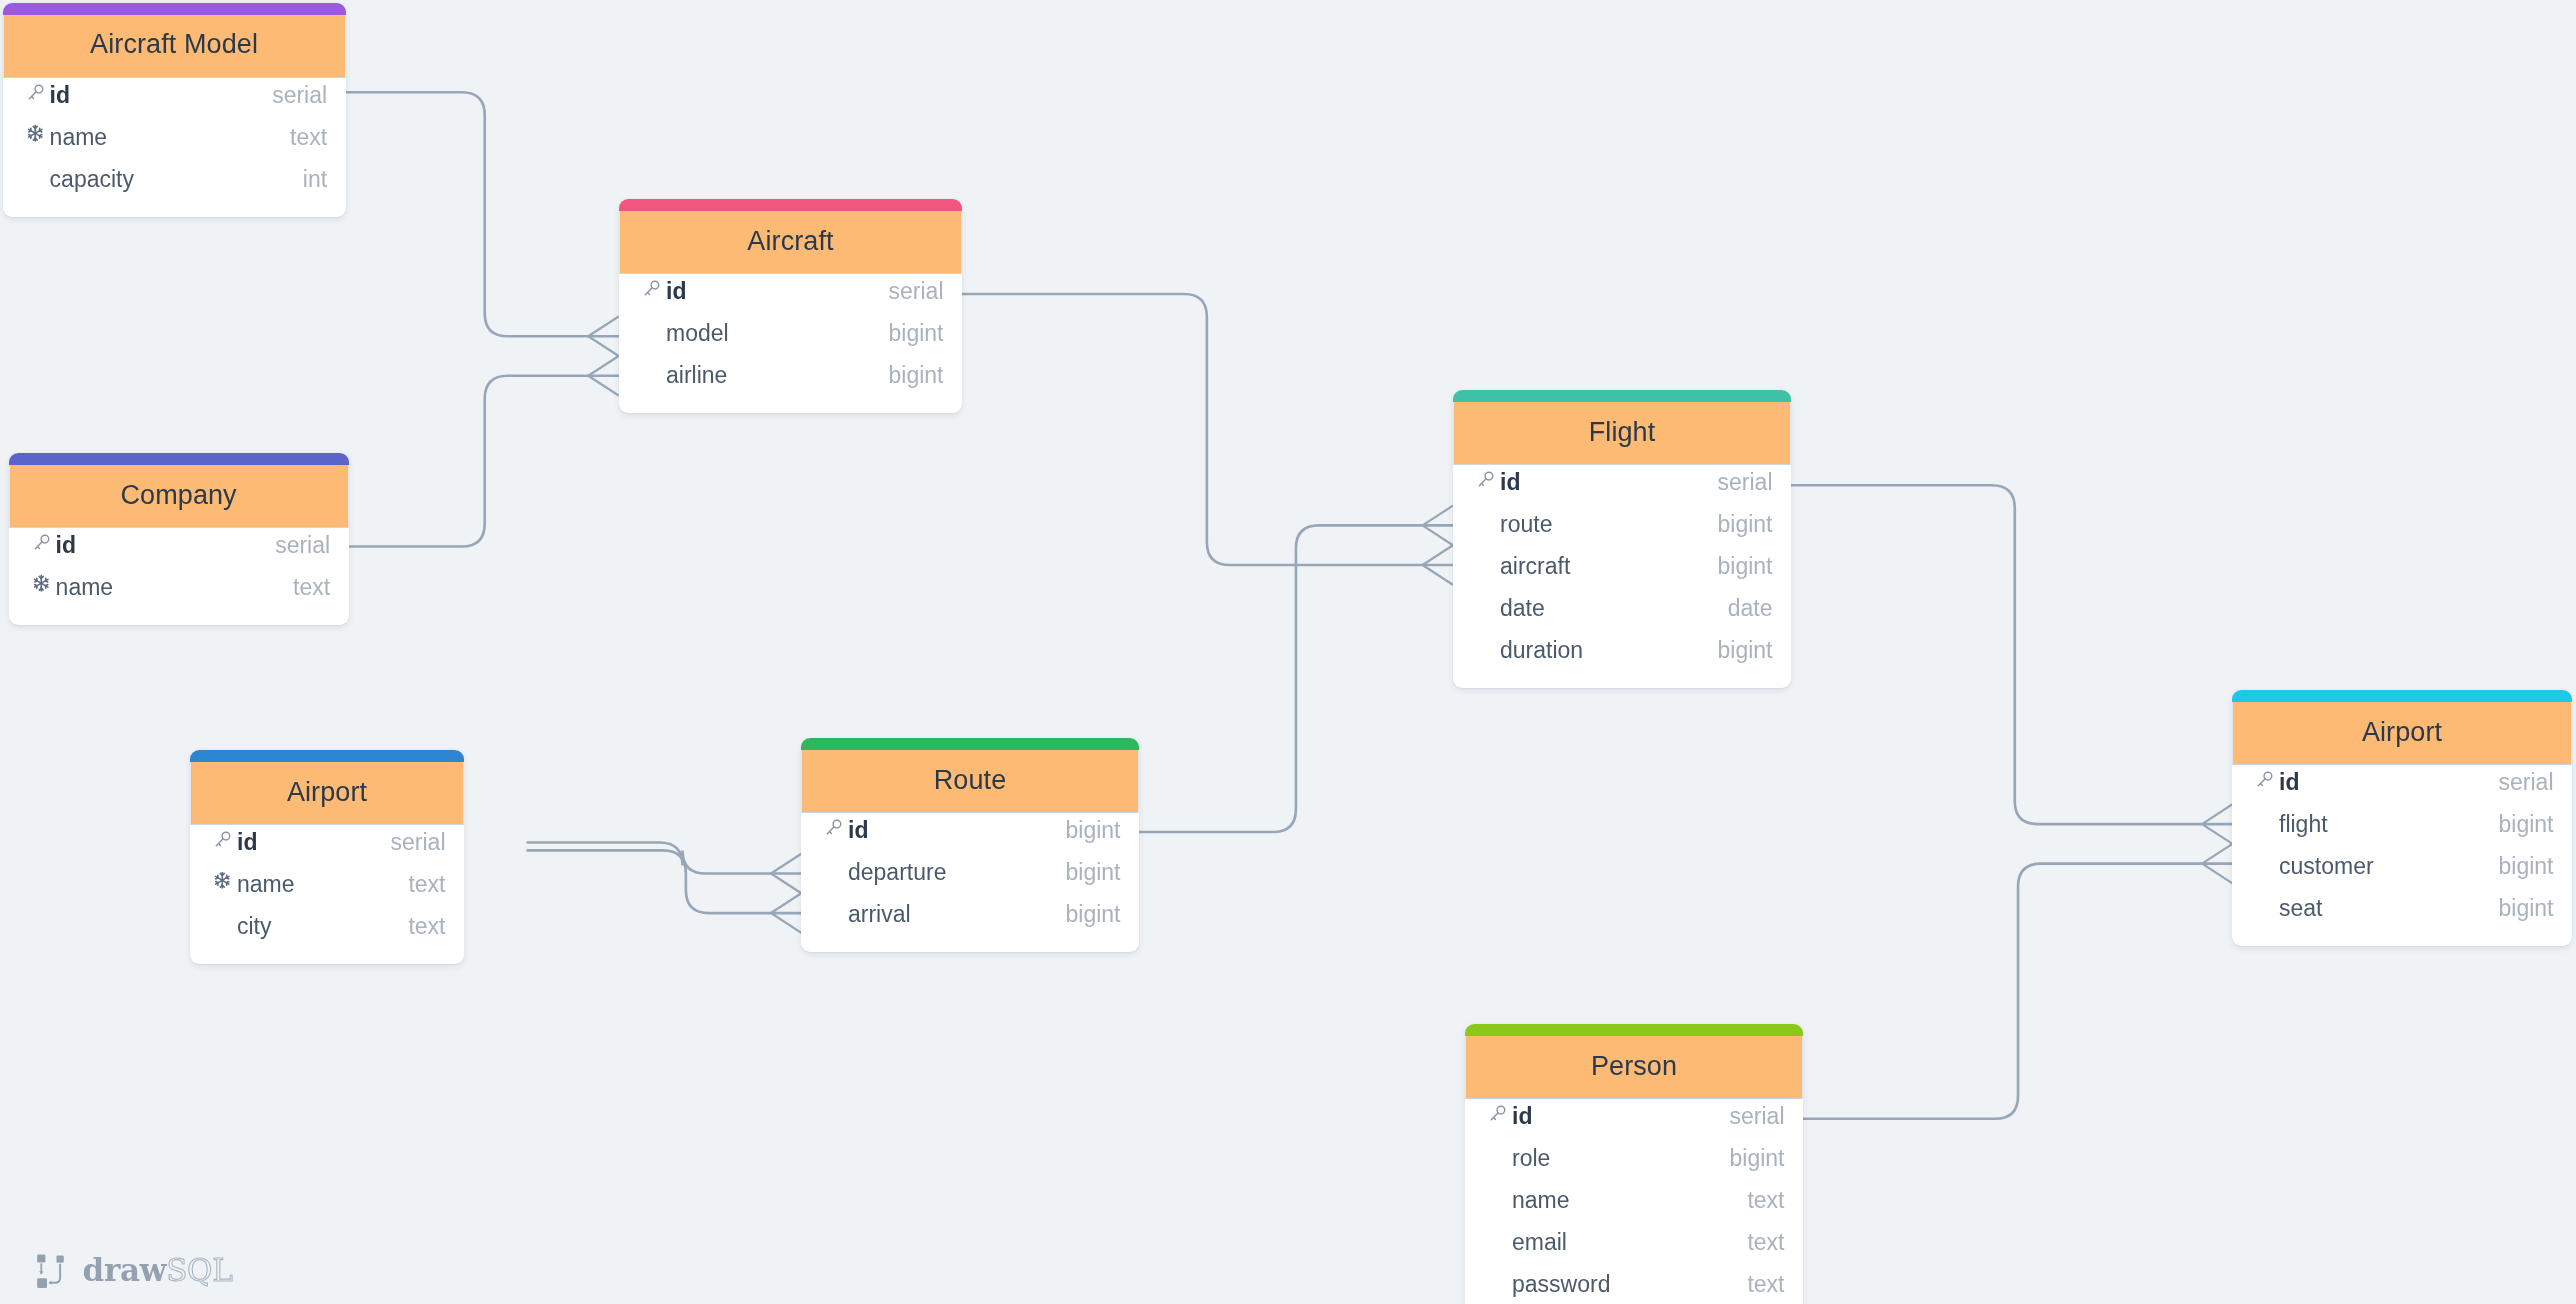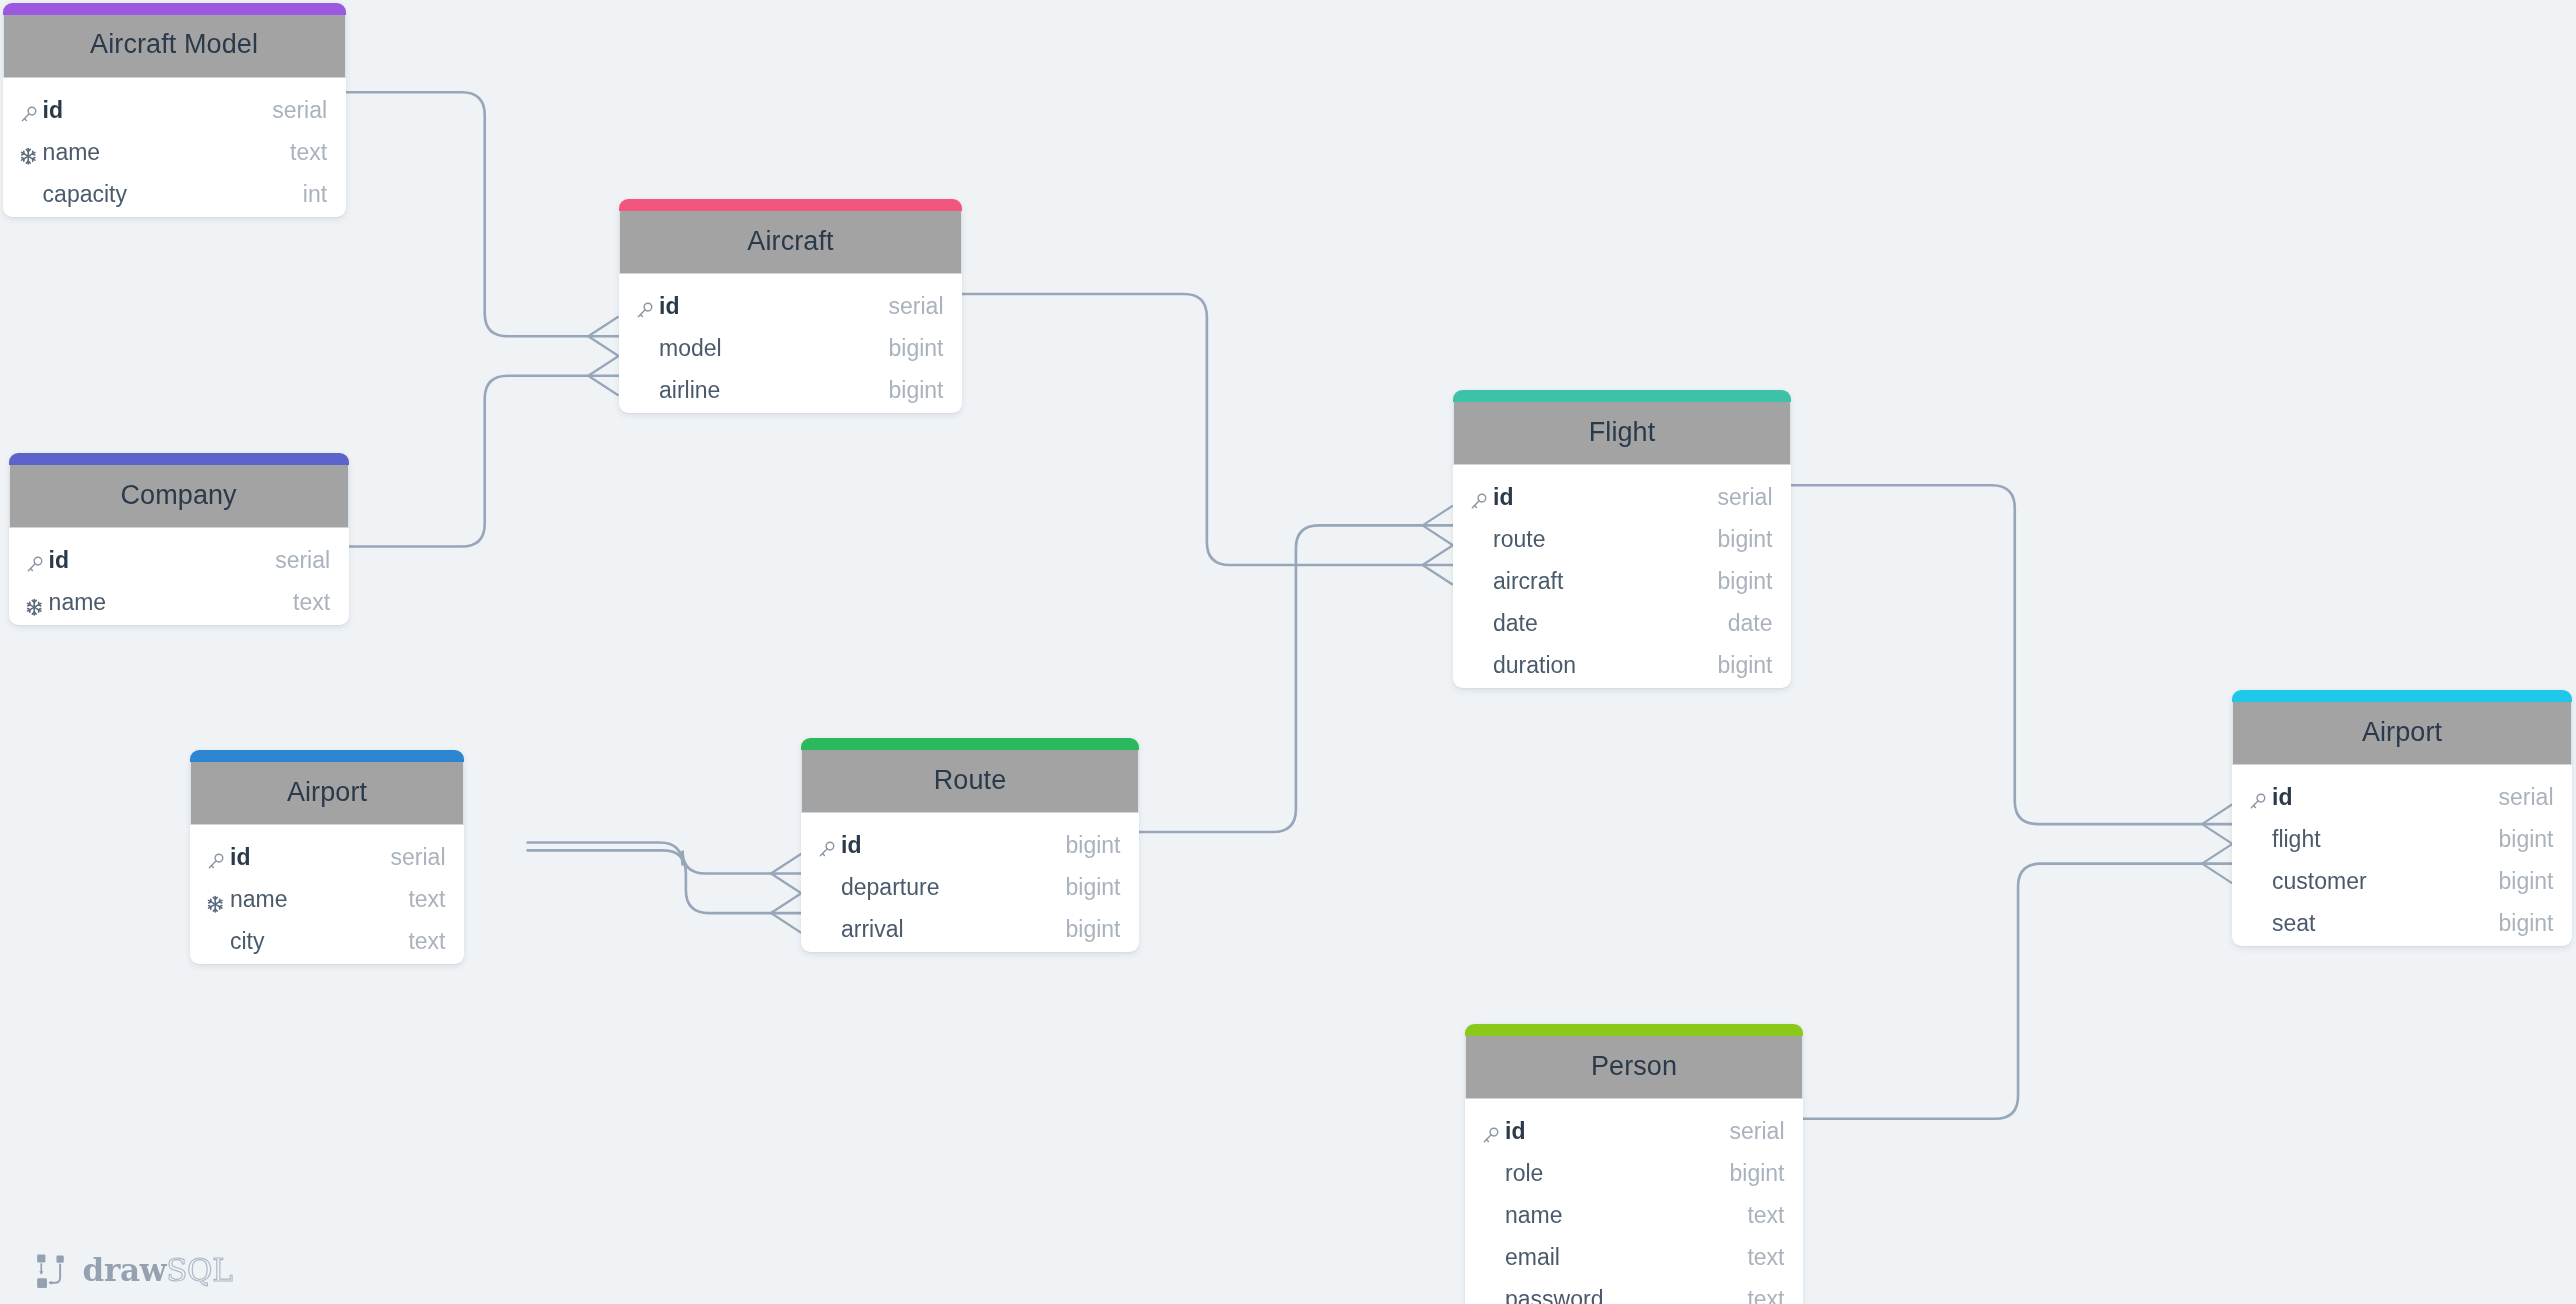--- a/index.html
+++ b/index.html
@@ -30,39 +30,40 @@
     background: #ffffff;
     border-radius: 9.2px;
     box-shadow: 0 2.6px 6.6px rgba(40,60,90,0.09), 0 0.7px 1.3px rgba(40,60,90,0.06);
     overflow: hidden;
   }
   .tbl-accent {
     height: 12px;
     width: 100%;
   }
   .tbl-title {
-    background: #a3a3a3;
+    background: #fdba74;
     border-bottom: 1.3px solid #ccd6e0;
     border-left: 0.7px solid #dde4ec;
     border-right: 0.7px solid #dde4ec;
     color: #2b3a4a;
     font-size: 27px;
     font-weight: 400;
     text-align: center;
     line-height: 1;
     padding: 16.5px 0 18.5px 0;
     letter-spacing: 0.1px;
   }
   .tbl-cols { padding: 4px 0 9.2px 0; }
   .col {
     display: flex;
-    align-items: flex-end;
+    align-items: flex-start;
     height: 42px;
     padding: 0 18.5px 0 16px;
     box-sizing: border-box;
+    margin-left: 7px;
   }
   .col-ico {
     width: 24px;
     min-width: 24px;
     display: flex;
     align-items: center;
     justify-content: flex-start;
     color: #7b8a9c;
   }
   .col-ico svg { display: block; }

